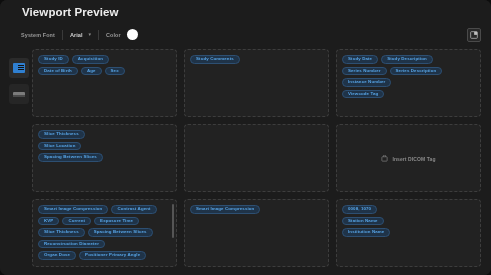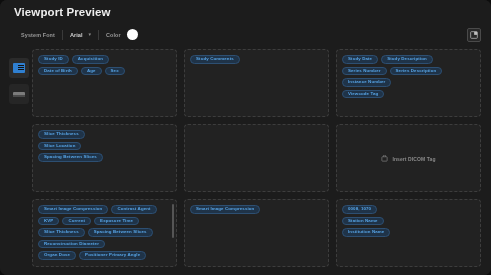--- a/index.html
+++ b/index.html
@@ -19,21 +19,21 @@
     background: #1c1c1c;
     border-radius: 7px;
     overflow: hidden;
   }
 
   
   .header {
     height: 24px;
     display: flex;
     align-items: center;
-    padding: 0 14px;
+    padding: 0 22px;
     background: #1c1c1c;
   }
   .header-title {
     color: #ededed;
     font-size: 11.5px;
     font-weight: 700;
     letter-spacing: 0.1px;
   }
 
   

